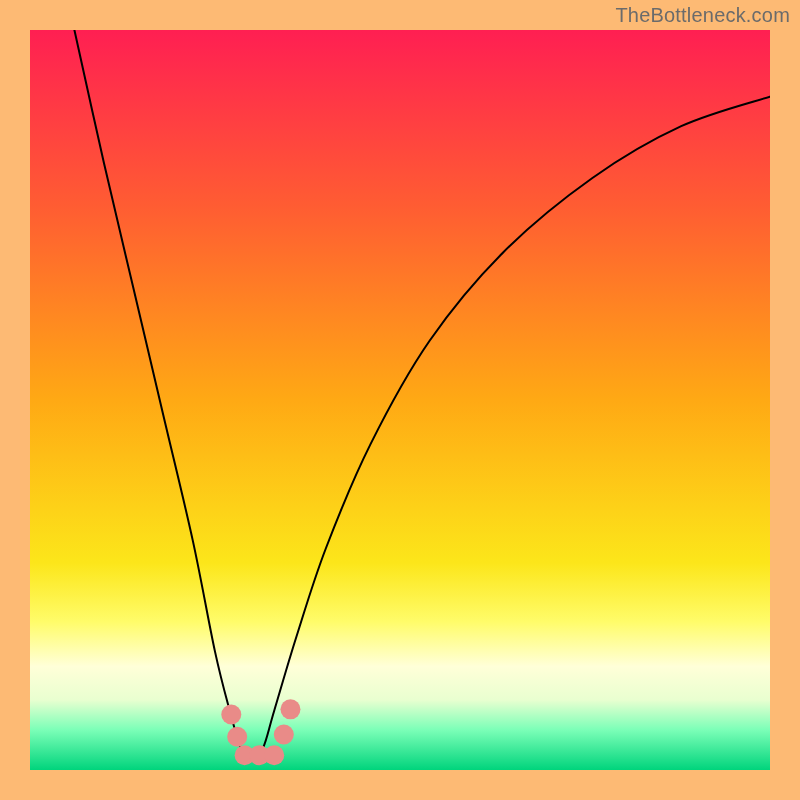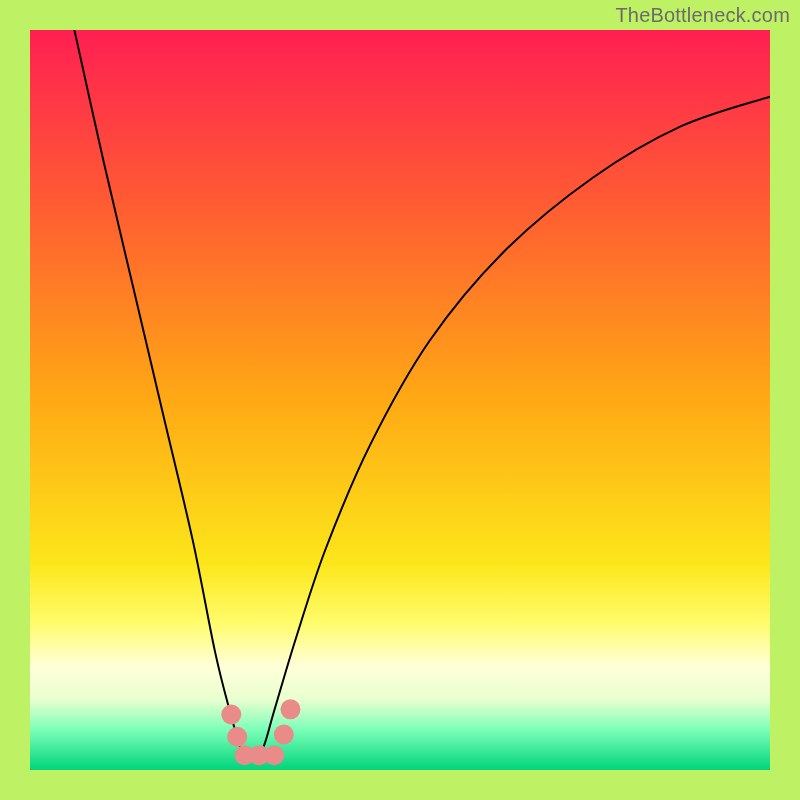--- a/index.html
+++ b/index.html
@@ -7,21 +7,21 @@
     padding: 0;
     width: 800px;
     height: 800px;
     overflow: hidden;
     background: #000;
     font-family: Arial, Helvetica, sans-serif;
   }
   .frame {
     position: absolute;
     inset: 0;
-    background: #bef264;
+    background: #fdba74;
   }
   .plot-area {
     position: absolute;
     left: 30px;
     top: 30px;
     width: 740px;
     height: 740px;
   }
   .watermark {
     position: absolute;

